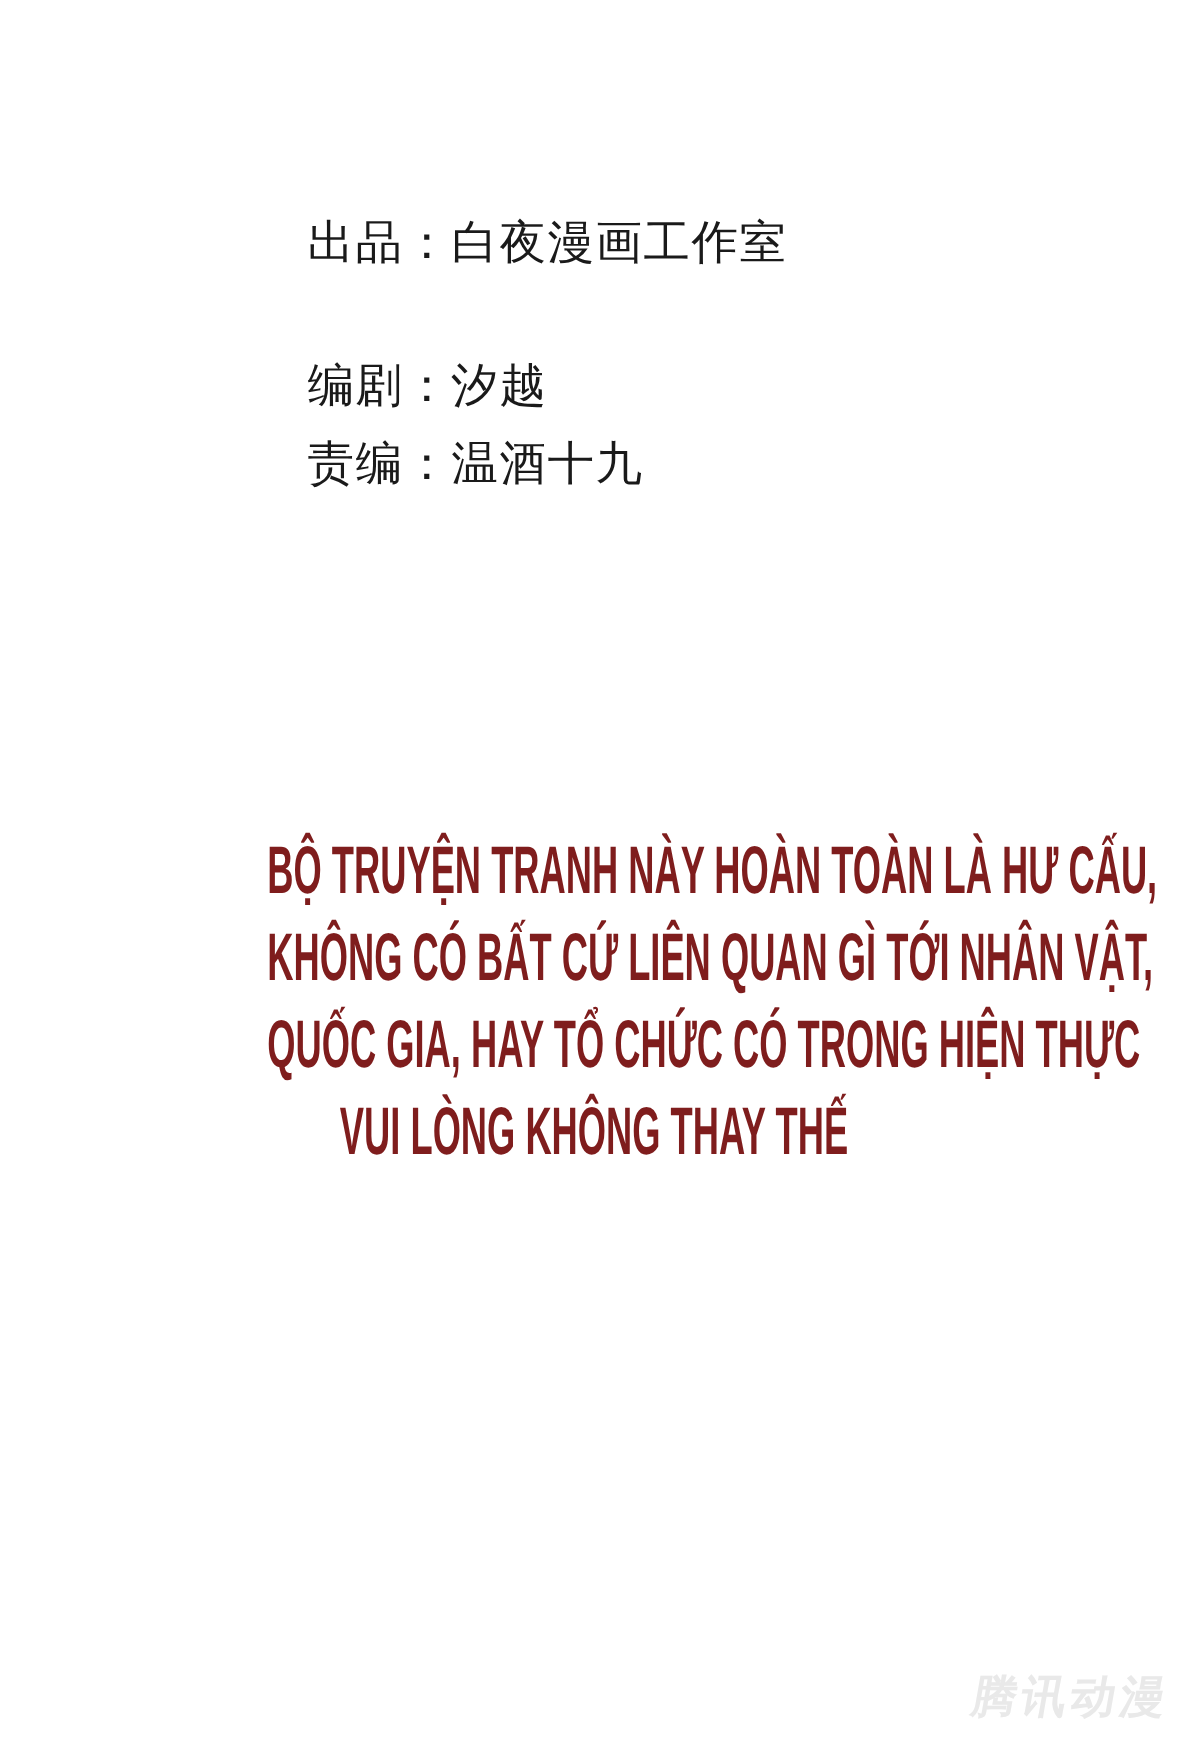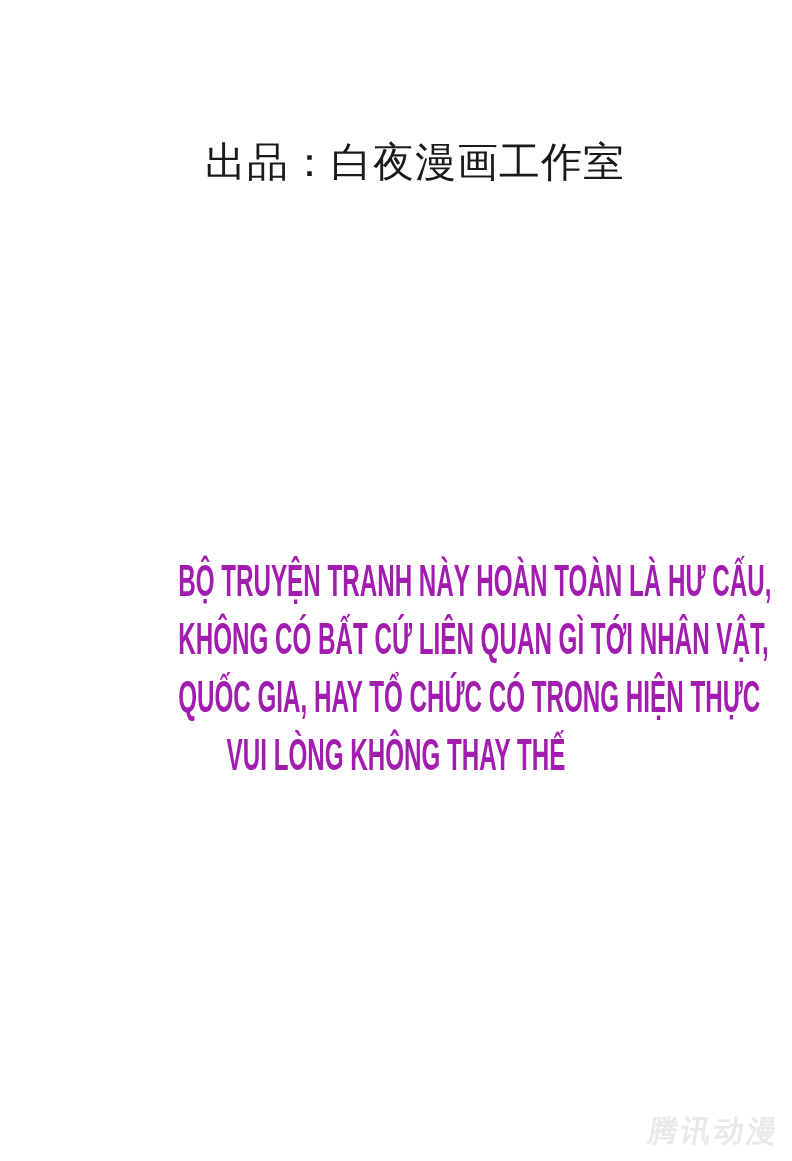--- a/index.html
+++ b/index.html
@@ -14,36 +14,36 @@
     background: #ffffff;
     overflow: hidden;
     font-family: "Liberation Sans", sans-serif;
   }
   
   .credits {
     position: absolute;
     left: 205px;
     top: 136px;
     color: #1a1a1a;
-    font-size: 41px;
+    font-size: 31px;
     line-height: 52px;
     letter-spacing: 1px;
     white-space: nowrap;
     font-weight: 500;
   }
   .credit-line.gap-above {
     margin-top: 43px;
   }
   
   .disclaimer {
     position: absolute;
     top: 552px;
     left: 0;
     width: 792px;
-    color: #a21caf;
+    color: #7f1d1d;
     font-weight: bold;
   }
   .disc-line {
     height: 58px;
     line-height: 58px;
     text-align: center;
     font-size: 44px;
     white-space: nowrap;
     transform: scale(0.55, 1.02);
     transform-origin: 50% 50%;
@@ -63,20 +63,22 @@
     user-select: none;
   }
 </style>
 </head>
 <body>
 
 <div class="page">
 
   <div class="credits">
     <div class="credit-line">出品：白夜漫画工作室</div>
+    <div class="credit-line gap-above">编剧：汐越</div>
+    <div class="credit-line">责编：温酒十九</div>
   </div>
 
   <div class="disclaimer">
     <div class="disc-line">BỘ TRUYỆN TRANH NÀY HOÀN TOÀN LÀ HƯ CẤU,</div>
     <div class="disc-line">KHÔNG CÓ BẤT CỨ LIÊN QUAN GÌ TỚI NHÂN VẬT,</div>
     <div class="disc-line">QUỐC GIA, HAY TỔ CHỨC CÓ TRONG HIỆN THỰC</div>
     <div class="disc-line">VUI LÒNG KHÔNG THAY THẾ</div>
   </div>
 
   <div class="watermark">腾讯动漫</div>

